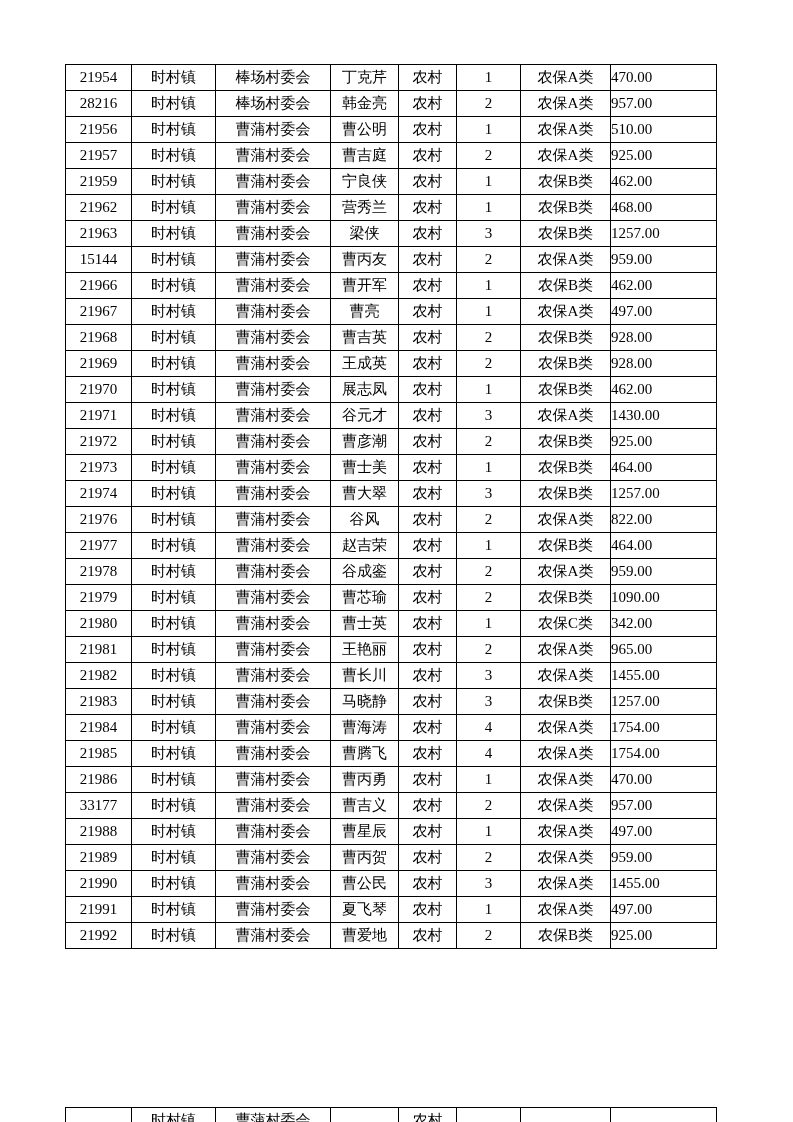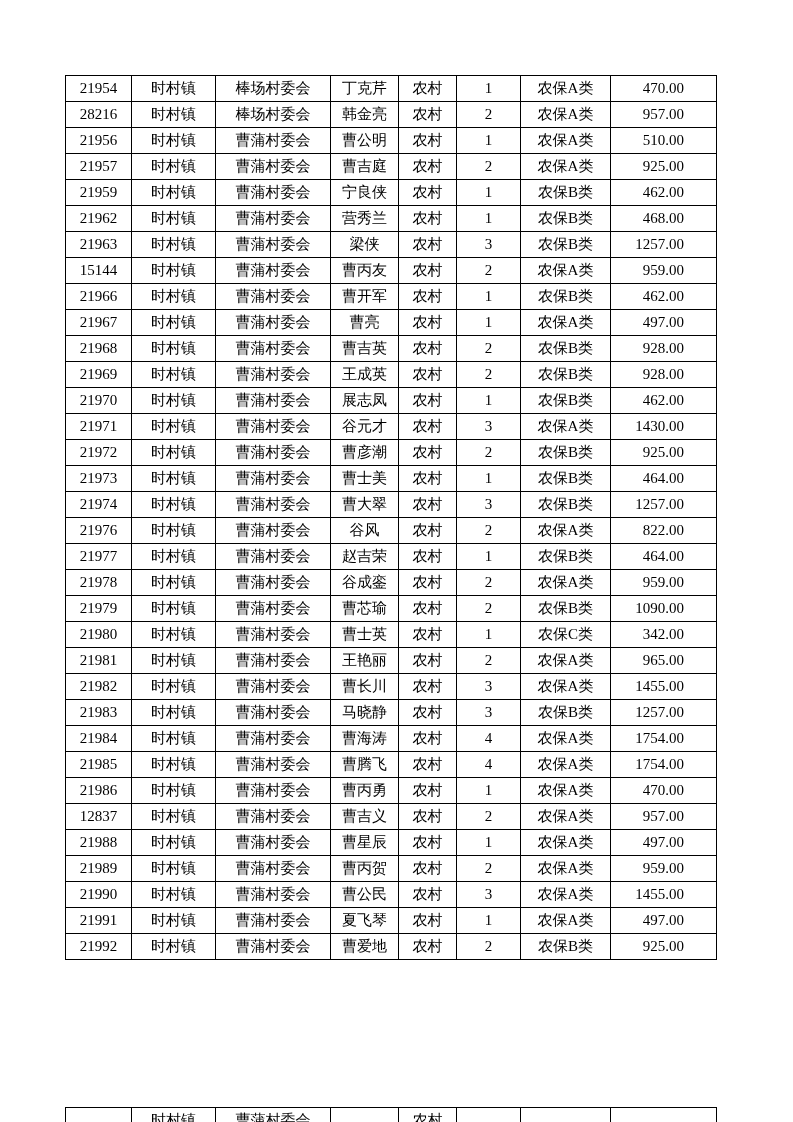--- a/index.html
+++ b/index.html
@@ -16,21 +16,21 @@
     background: #ffffff;
     overflow: hidden;
   }
   table.main-table {
     position: absolute;
     left: 65px;
     border-collapse: collapse;
     table-layout: fixed;
     width: 651px;
   }
-  table.main-table.body-table { top: 75px; }
+  table.main-table.body-table { top: 64px; }
   table.main-table.partial-table { top: 1107px; }
   col.c0 { width: 66px; }
   col.c1 { width: 84px; }
   col.c2 { width: 115px; }
   col.c3 { width: 68px; }
   col.c4 { width: 58px; }
   col.c5 { width: 64px; }
   col.c6 { width: 90px; }
   col.c7 { width: 106px; }
   table.main-table td {
@@ -38,21 +38,21 @@
     height: 25px;
     font-size: 15px;
     line-height: 25px;
     color: #000000;
     text-align: center;
     vertical-align: middle;
     white-space: nowrap;
     overflow: hidden;
   }
   table.main-table td:nth-child(8) {
-    text-align: right;
+    text-align: left;
     padding-right: 32px;
   }
 </style>
 </head>
 <body>
 
 <div class="page">
 
   <table class="main-table body-table">
     <colgroup>
@@ -340,21 +340,21 @@
           <td>21986</td>
           <td>时村镇</td>
           <td>曹蒲村委会</td>
           <td>曹丙勇</td>
           <td>农村</td>
           <td>1</td>
           <td>农保A类</td>
           <td>470.00</td>
         </tr>
         <tr>
-          <td>12837</td>
+          <td>33177</td>
           <td>时村镇</td>
           <td>曹蒲村委会</td>
           <td>曹吉义</td>
           <td>农村</td>
           <td>2</td>
           <td>农保A类</td>
           <td>957.00</td>
         </tr>
         <tr>
           <td>21988</td>

